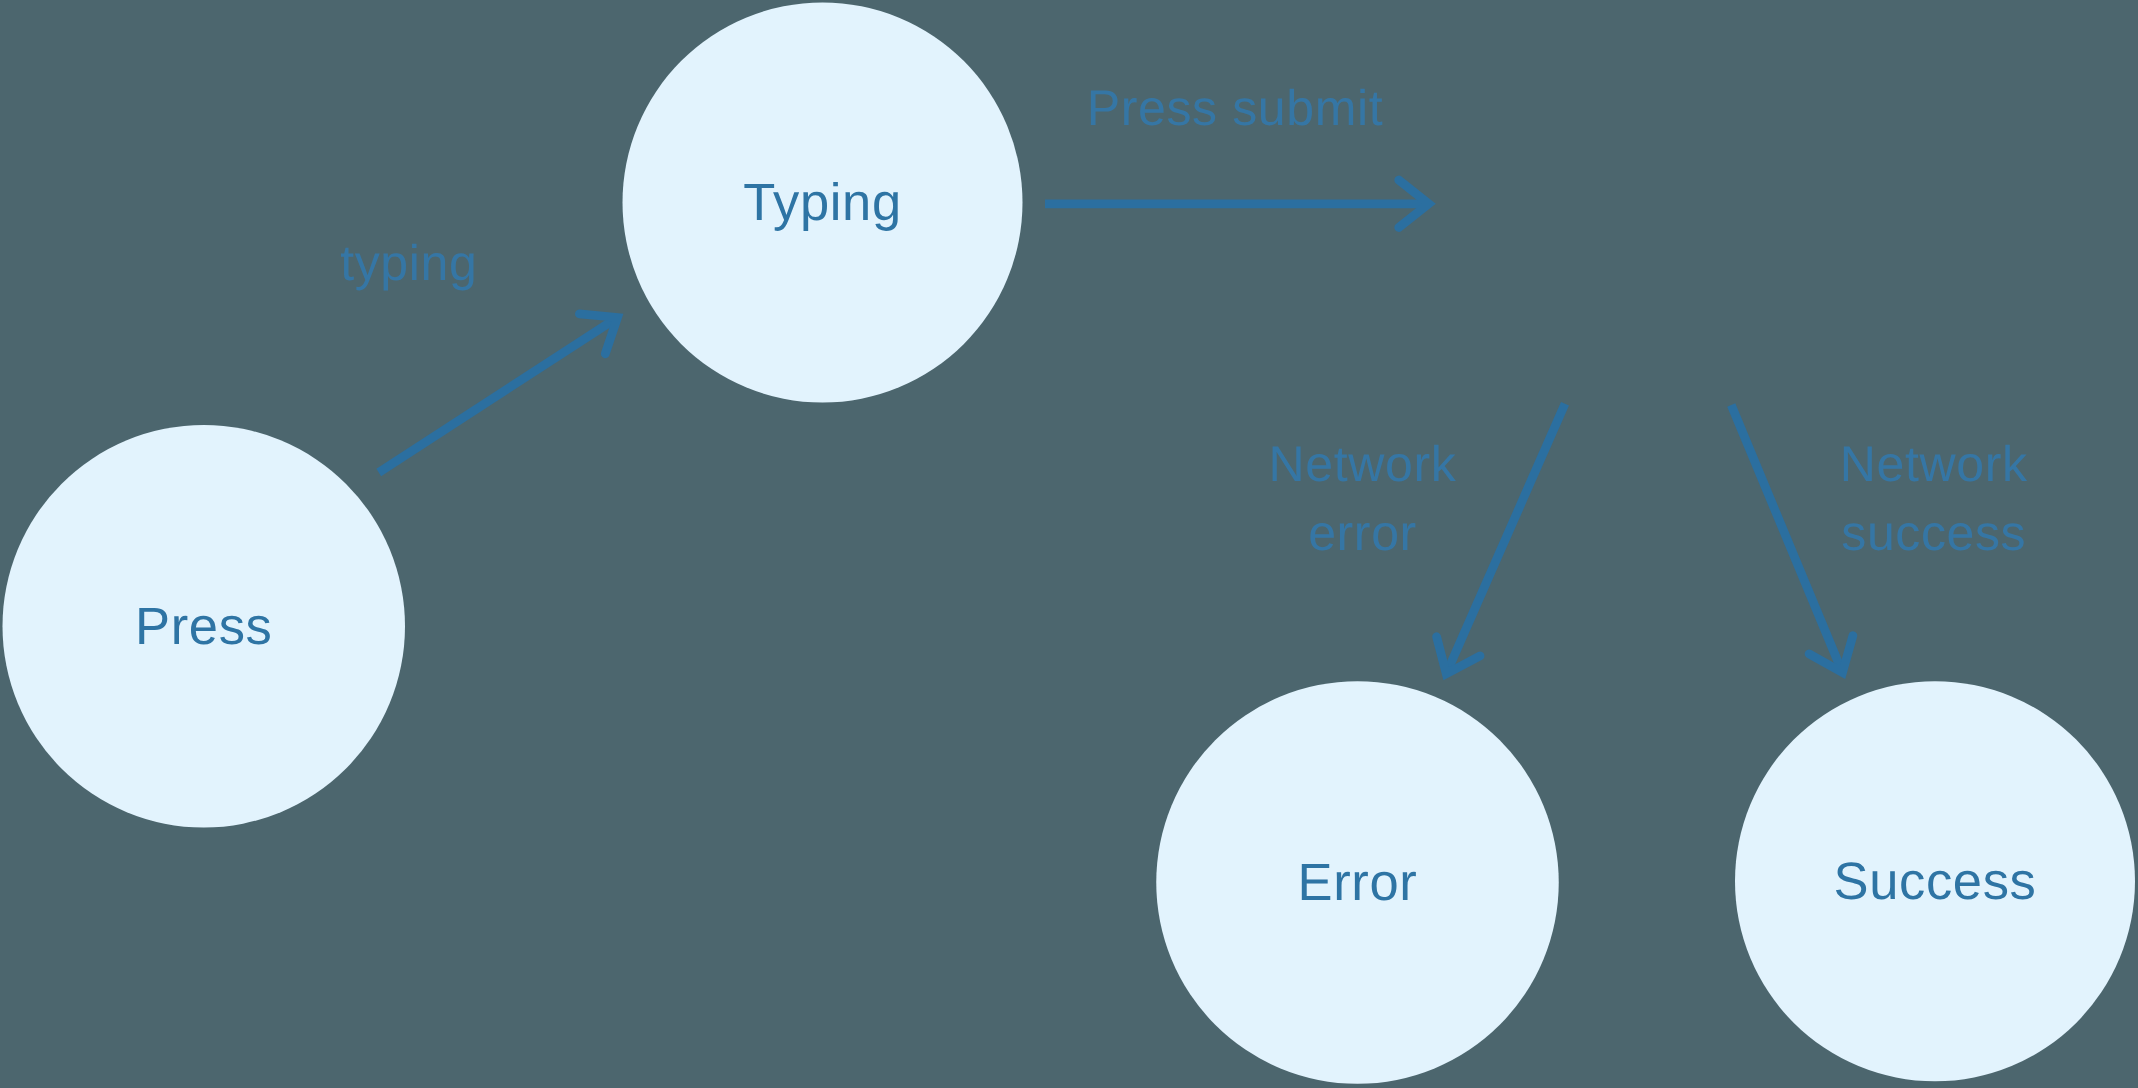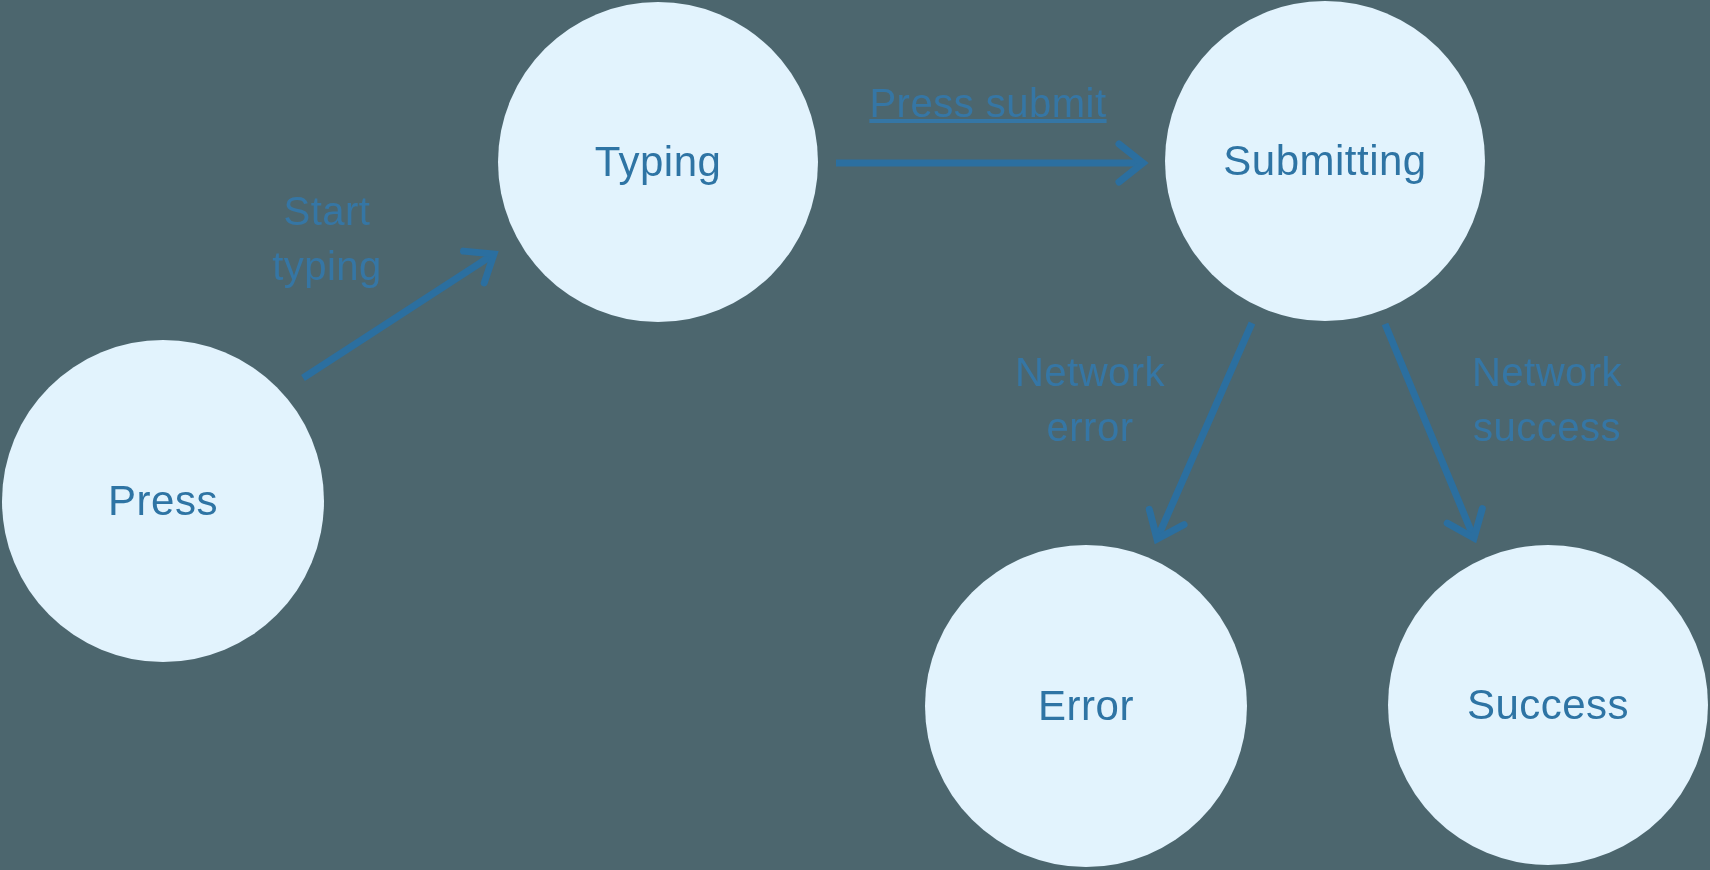--- a/index.html
+++ b/index.html
@@ -55,21 +55,21 @@
     text-align: center;
     font-size: 40px;
     line-height: 55px;
     letter-spacing: 0.5px;
     color: var(--label, #3478aa);
     opacity: 0.92;
     white-space: nowrap;
   }
   .lbl-line { display: block; }
   .lbl-start-typing    { left: 207px;  top: 184px; width: 240px; }
-  .lbl-press-submit    { left: 828px;  top: 76px;  width: 320px; text-decoration: underline; }
+  .lbl-press-submit    { left: 828px;  top: 60px;  width: 320px; }
   .lbl-network-error   { left: 960px;  top: 345px; width: 260px; }
   .lbl-network-success { left: 1417px; top: 345px; width: 260px; }
 </style>
 </head>
 <body>
 
 <div class="stage">
 
   <svg class="edges" width="1710" height="870" viewBox="0 0 1710 870">
     <defs>
@@ -84,34 +84,30 @@
   </svg>
 
   <div class="node node-empty">
     <span class="node-label">Press</span>
   </div>
 
   <div class="node node-typing">
     <span class="node-label">Typing</span>
   </div>
 
-  <div class="node node-submitting">
-    <span class="node-label">Submitting</span>
-  </div>
 
   <div class="node node-error">
     <span class="node-label">Error</span>
   </div>
 
   <div class="node node-success">
     <span class="node-label">Success</span>
   </div>
 
   <div class="edge-label lbl-start-typing">
-    <span class="lbl-line">Start</span>
     <span class="lbl-line">typing</span>
   </div>
 
   <div class="edge-label lbl-press-submit">
     <span class="lbl-line">Press submit</span>
   </div>
 
   <div class="edge-label lbl-network-error">
     <span class="lbl-line">Network</span>
     <span class="lbl-line">error</span>

